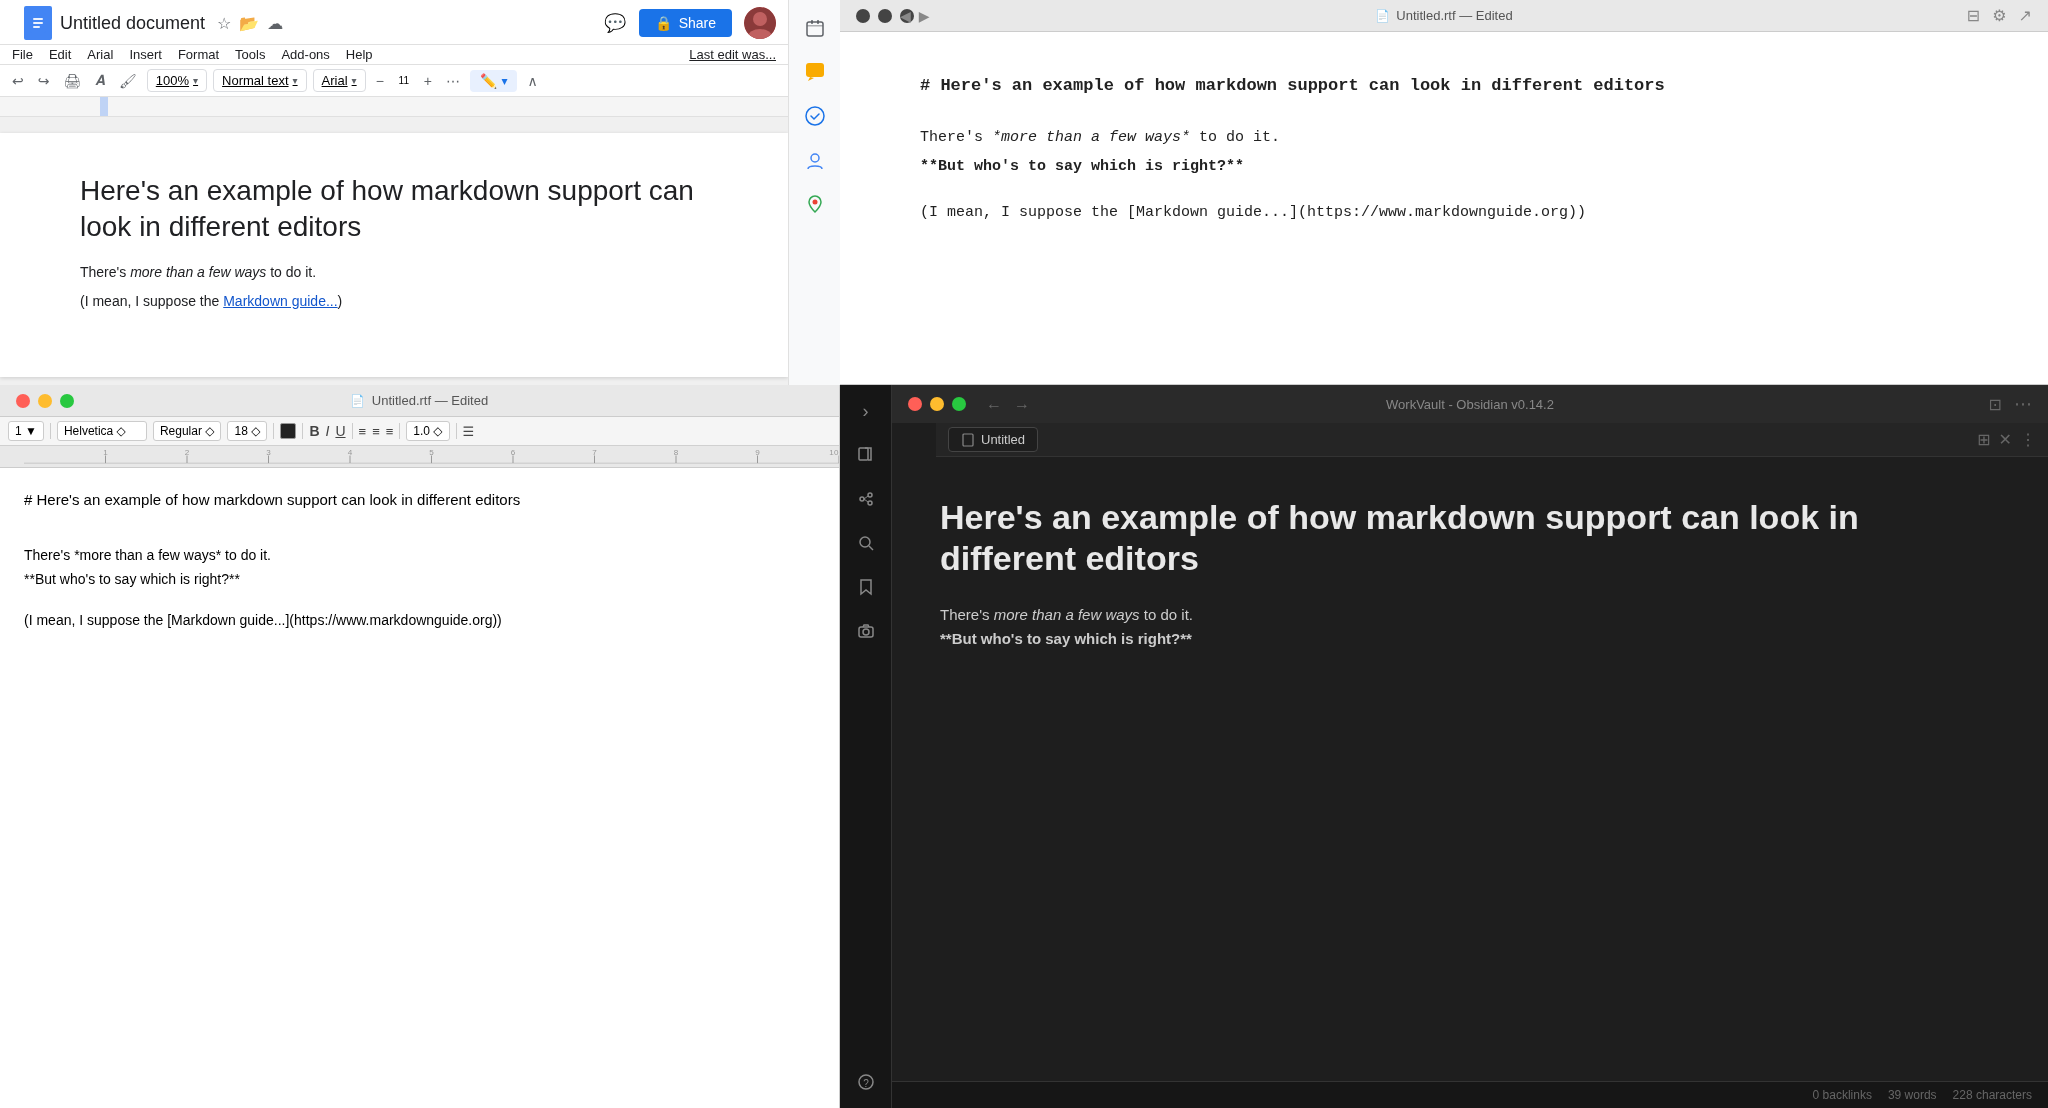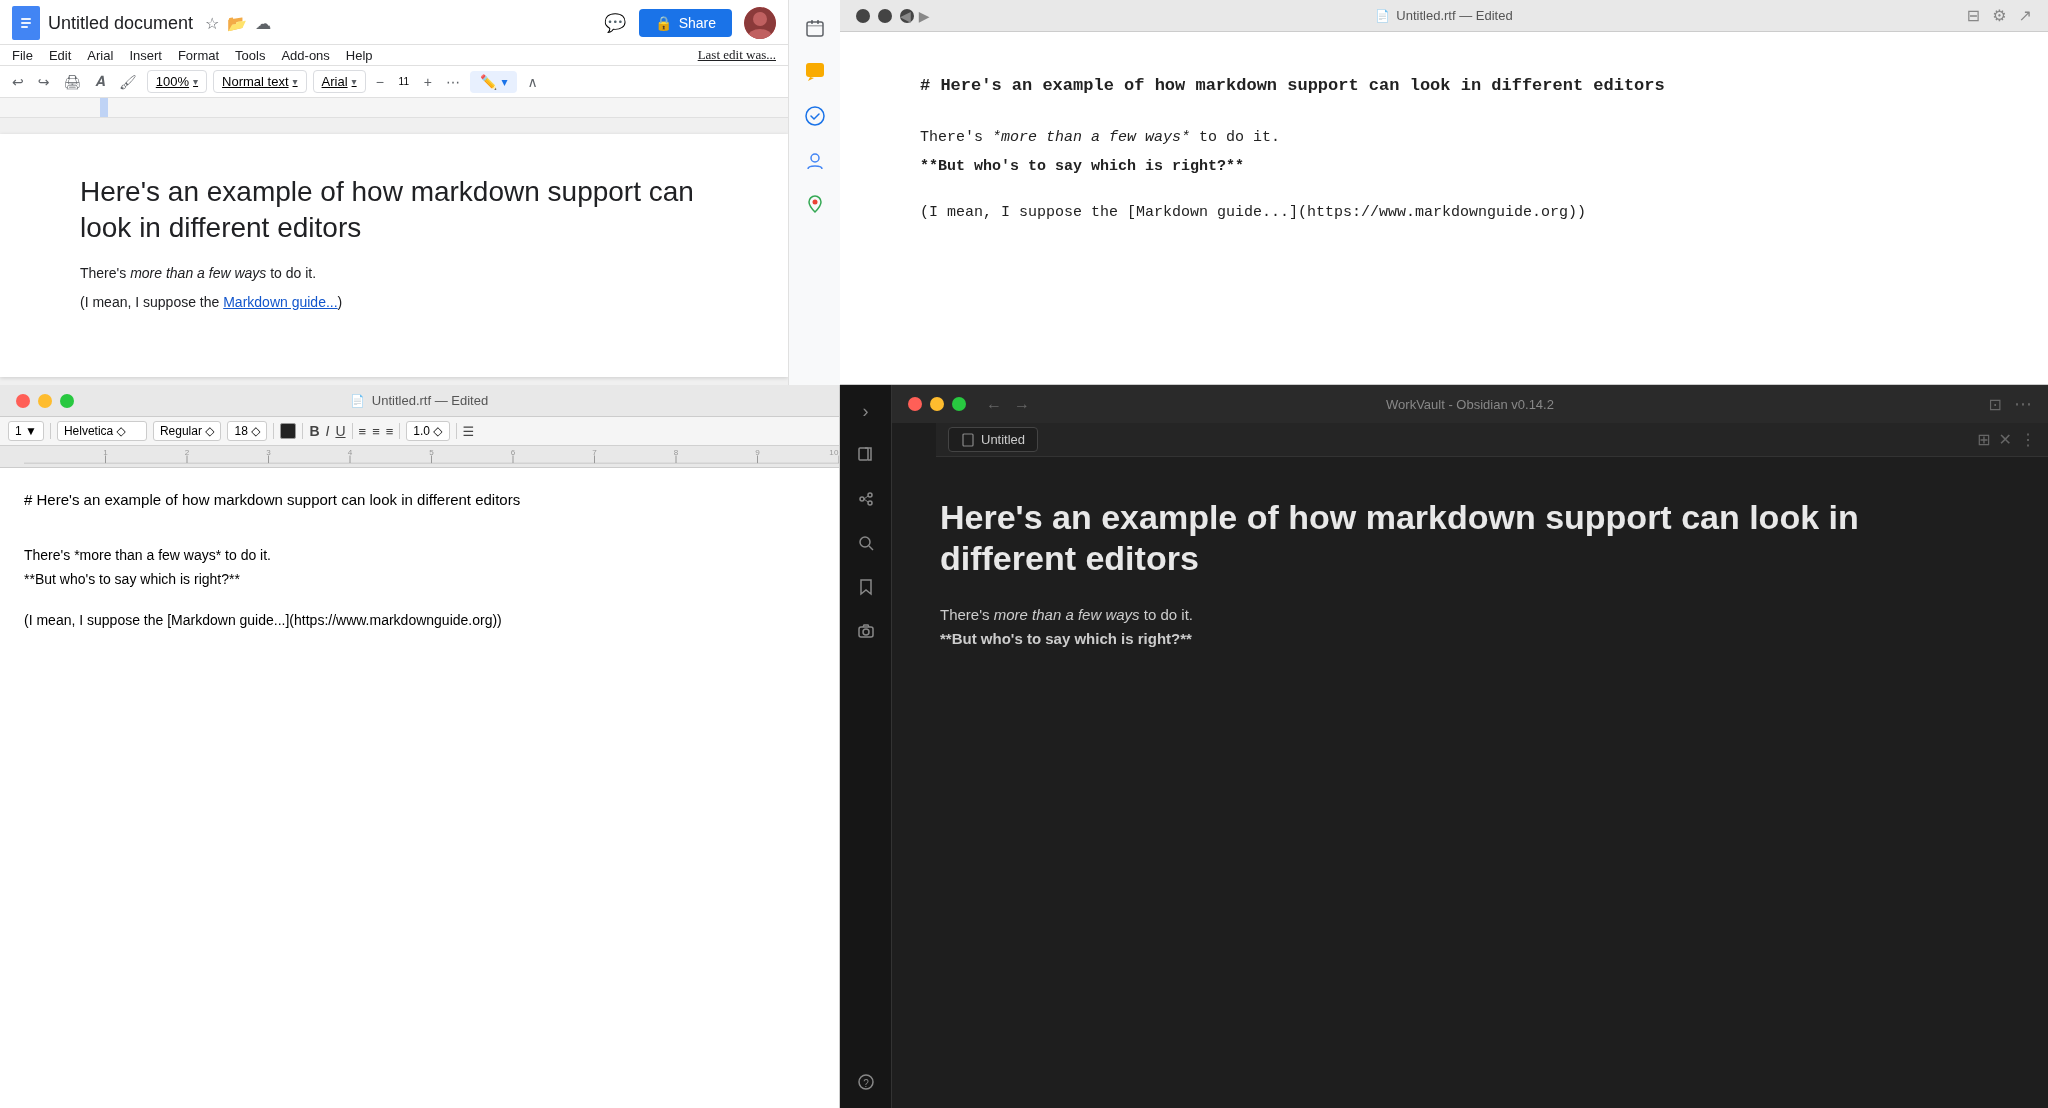--- a/index.html
+++ b/index.html
@@ -8,21 +8,21 @@
       height: 1108px;
       overflow: hidden;
       font-family: Arial, sans-serif;
       background: #e0e0e0;
       display: grid;
       grid-template-columns: 840px 1fr;
       grid-template-rows: 385px 1fr;
     }
     .gdocs-titlebar {
       background: #fff;
-      padding: 6px 12px 4px 12px;
+      padding: 6px 12px 4px 24px;
       display: flex;
       align-items: center;
       gap: 8px;
       border-bottom: 1px solid #e0e0e0;
     }
     .gdocs-icon {
       width: 28px; height: 34px;
       background: #4285f4;
       border-radius: 2px;
       display: flex; align-items: center; justify-content: center;
@@ -68,21 +68,20 @@
       display: flex; gap: 16px; align-items: center;
       border-bottom: 1px solid #e0e0e0;
     }
     .gdocs-menubar span {
       font-size: 13px; color: #202124; cursor: pointer;
     }
     .gdocs-lastedit {
       margin-left: auto;
       font-size: 13px; color: #1a73e8; cursor: pointer;
       text-decoration: underline;
-      font-family: Liberation Serif, serif;
     }
     .gdocs-format-bar {
       background: #fff;
       padding: 4px 8px;
       display: flex; gap: 6px; align-items: center;
       border-bottom: 1px solid #e0e0e0;
       font-size: 12px;
       flex-wrap: nowrap;
     }
     .gdocs-format-bar .icon-btn {
@@ -694,14 +693,19 @@
     </div>
 
     <div class="obsidian-content">
       <h1 class="obs-h1">Here's an example of how markdown support can look in different editors</h1>
       <p class="obs-body">
         <span>There's </span><em>more than a few ways</em><span> to do it.</span><br>
         <strong>**But who's to say which is right?**</strong>
       </p>
     </div>
 
+    <div class="obsidian-footer">
+      <span>0 backlinks</span>
+      <span>39 words</span>
+      <span>228 characters</span>
+    </div>
   </div>
 </div>
 
 </body></html>

